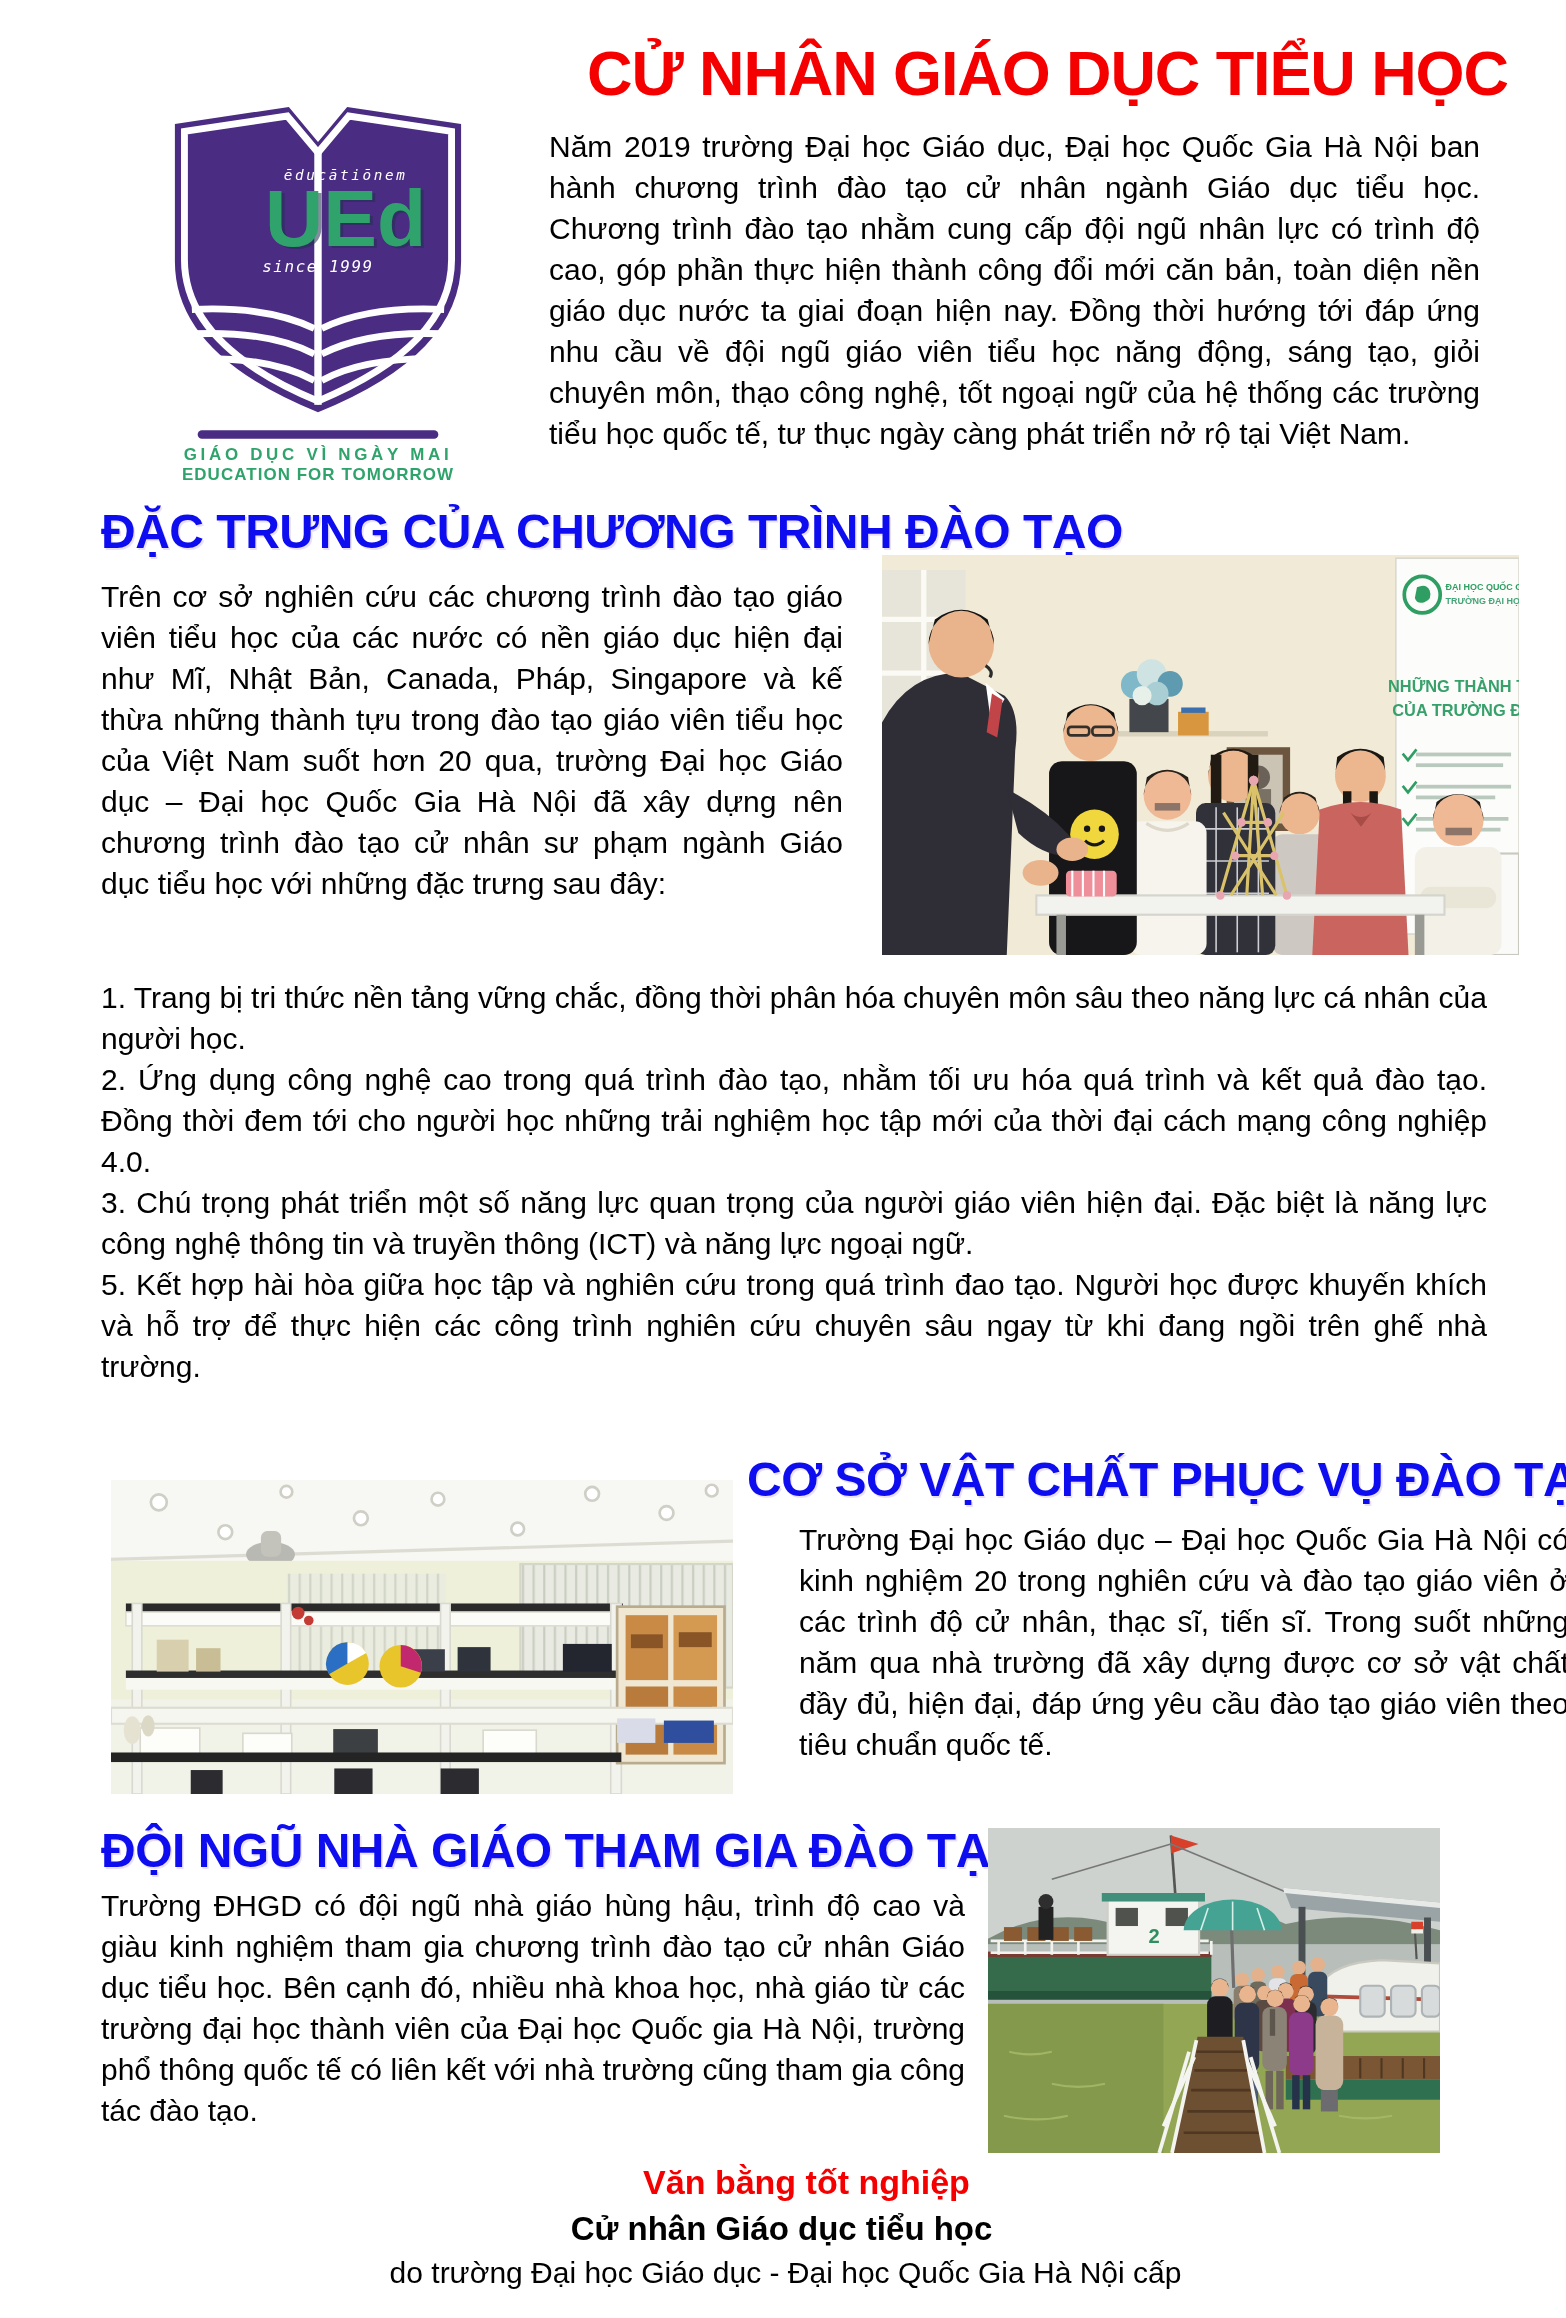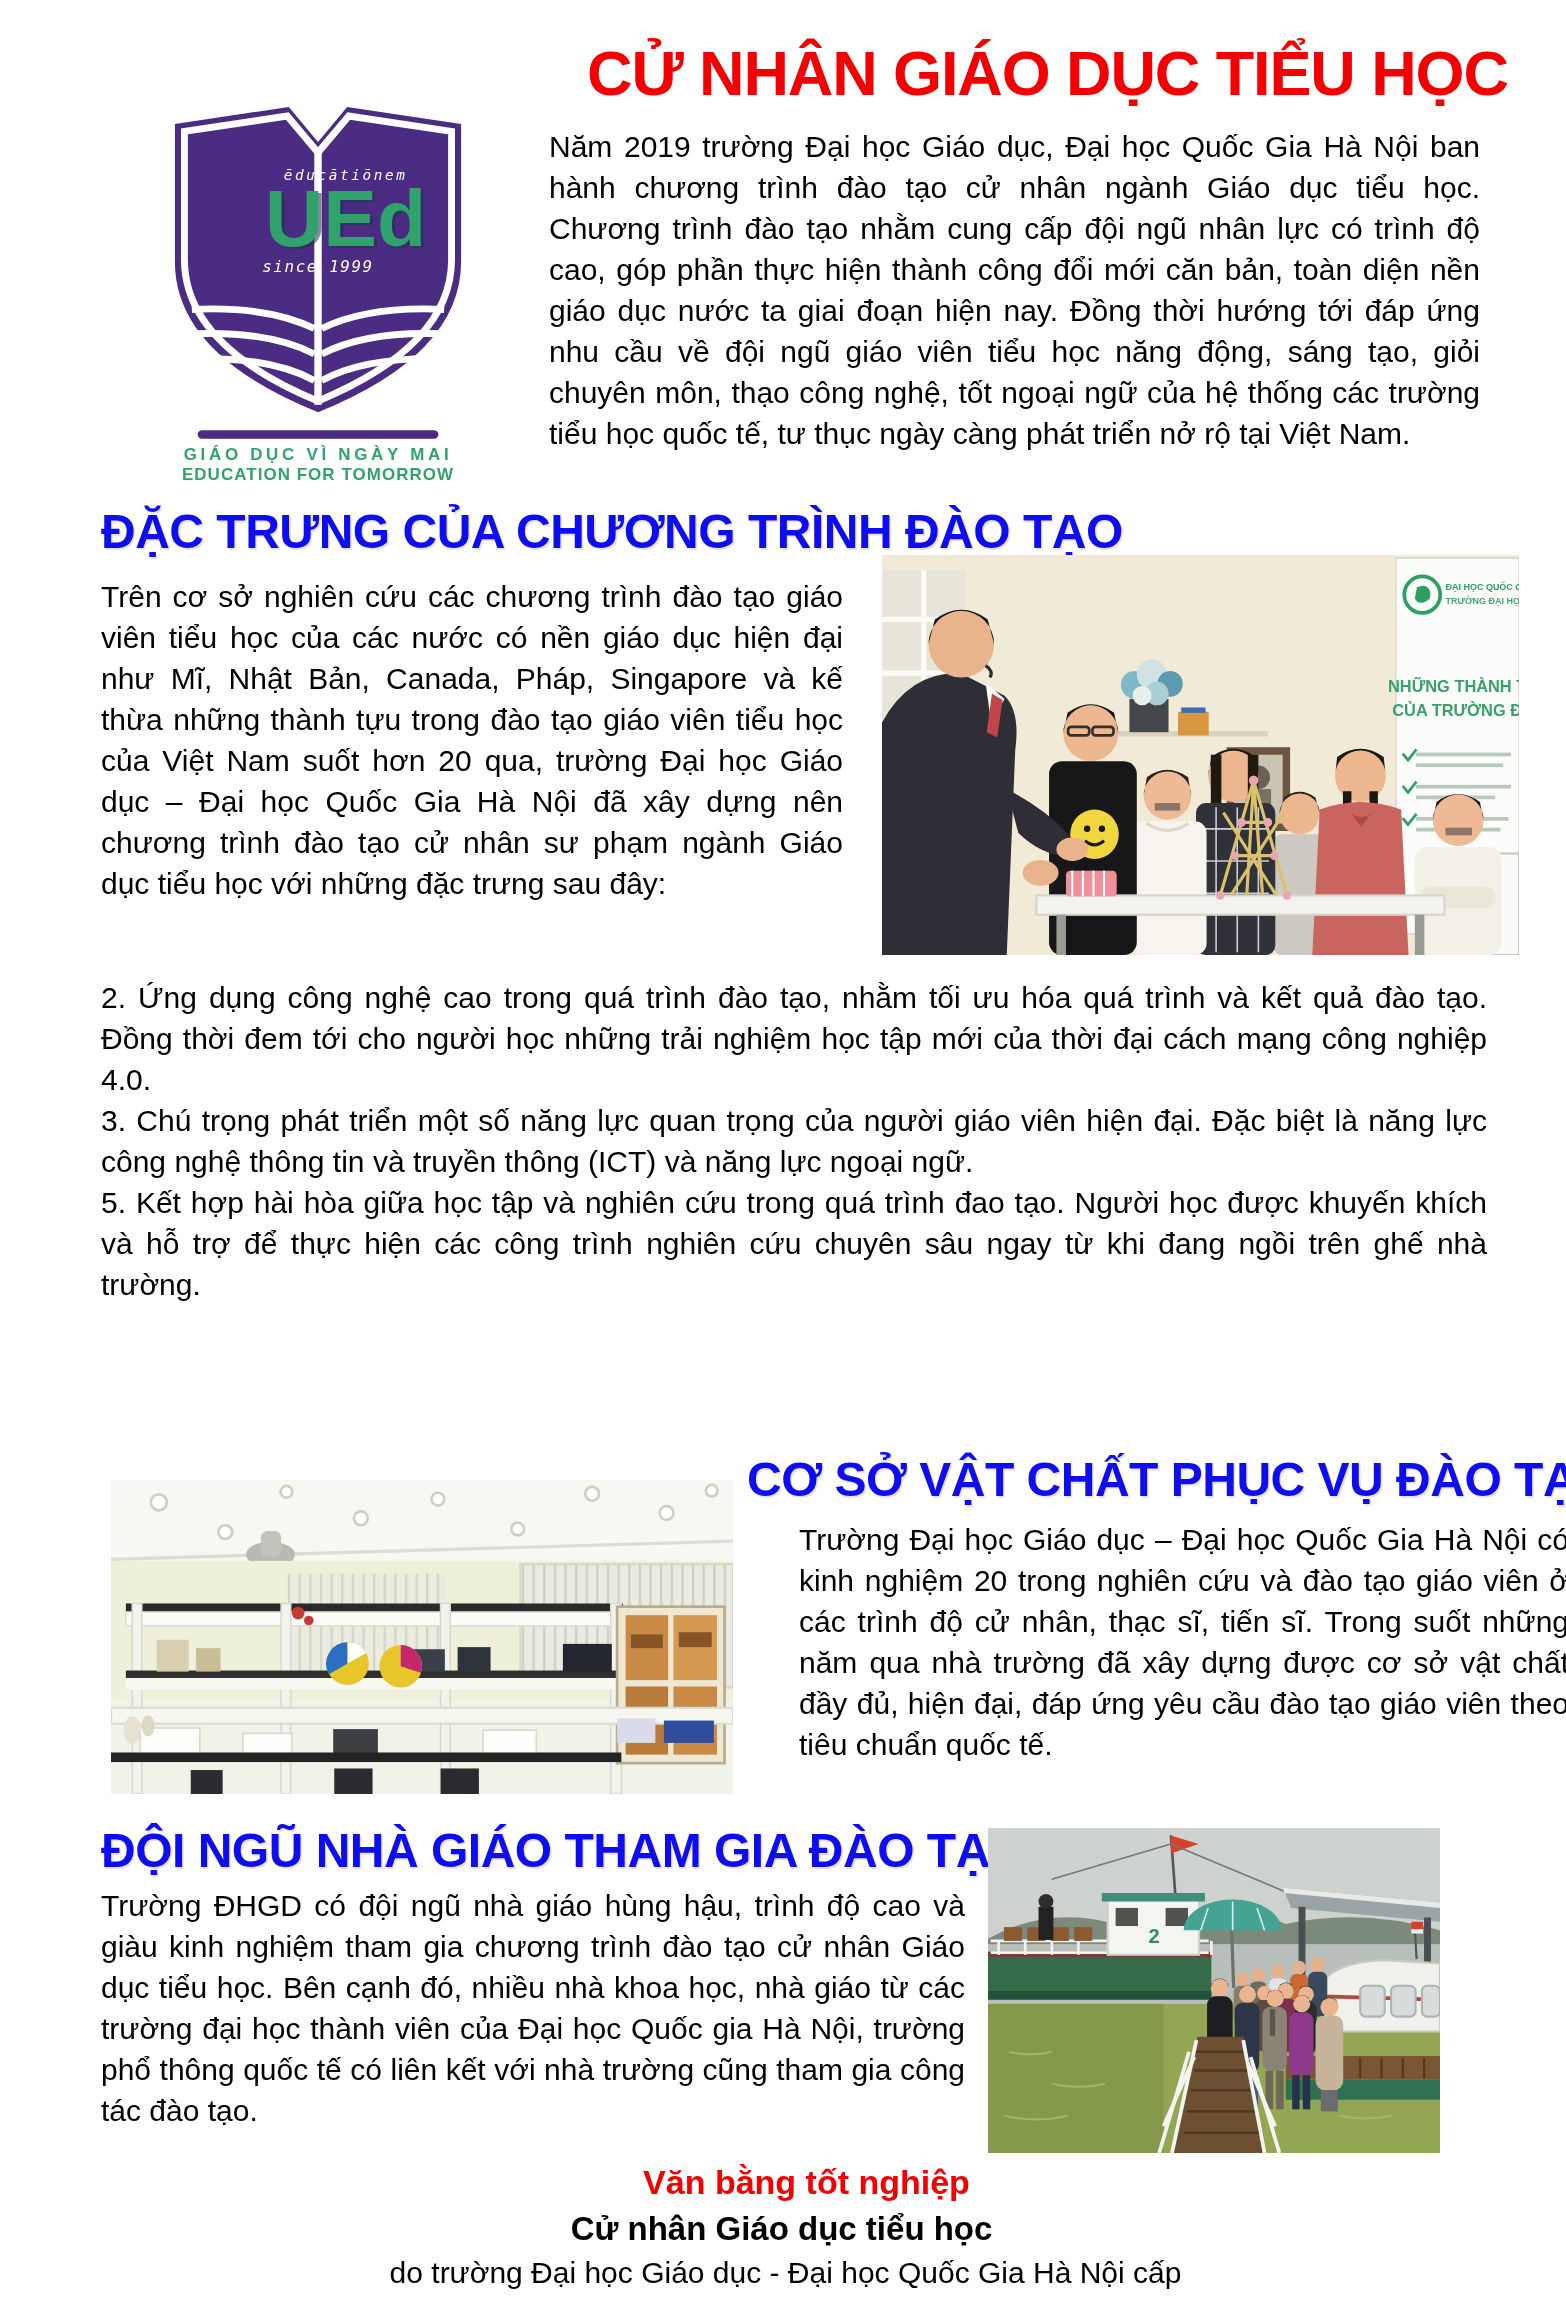--- a/index.html
+++ b/index.html
@@ -199,20 +199,21 @@
           <circle cx="680" cy="498" r="8"></circle>
             <circle cx="730" cy="498" r="8"></circle>
             <circle cx="640" cy="634" r="8"></circle>
             <circle cx="766" cy="634" r="8"></circle>
         </g>
       </g>
     </svg>
   </div>
 
   <div class="abs body-text" style="left:101px;top:977px;width:1386px;">
+    <p>1. Trang bị tri thức nền tảng vững chắc, đồng thời phân hóa chuyên môn sâu theo năng lực cá nhân của người học.</p>
     <p>2. Ứng dụng công nghệ cao trong quá trình đào tạo, nhằm tối ưu hóa quá trình và kết quả đào tạo. Đồng thời đem tới cho người học những trải nghiệm học tập mới của thời đại cách mạng công nghiệp 4.0.</p>
     <p>3. Chú trọng phát triển một số năng lực quan trọng của người giáo viên hiện đại. Đặc biệt là năng lực công nghệ thông tin và truyền thông (ICT) và năng lực ngoại ngữ.</p>
     <p>5. Kết hợp hài hòa giữa học tập và nghiên cứu trong quá trình đao tạo. Người học được khuyến khích và hỗ trợ để thực hiện các công trình nghiên cứu chuyên sâu ngay từ khi đang ngồi trên ghế nhà trường.</p>
   </div>
 
   <div class="abs" style="left:111px;top:1480px;width:622px;height:314px;">
     <svg viewBox="0 0 1170 590" width="622" height="314" preserveAspectRatio="none">
       <defs>
         <pattern id="blinds" width="20" height="12" patternUnits="userSpaceOnUse">
           <rect width="20" height="12" fill="#e9ebe2"></rect>

